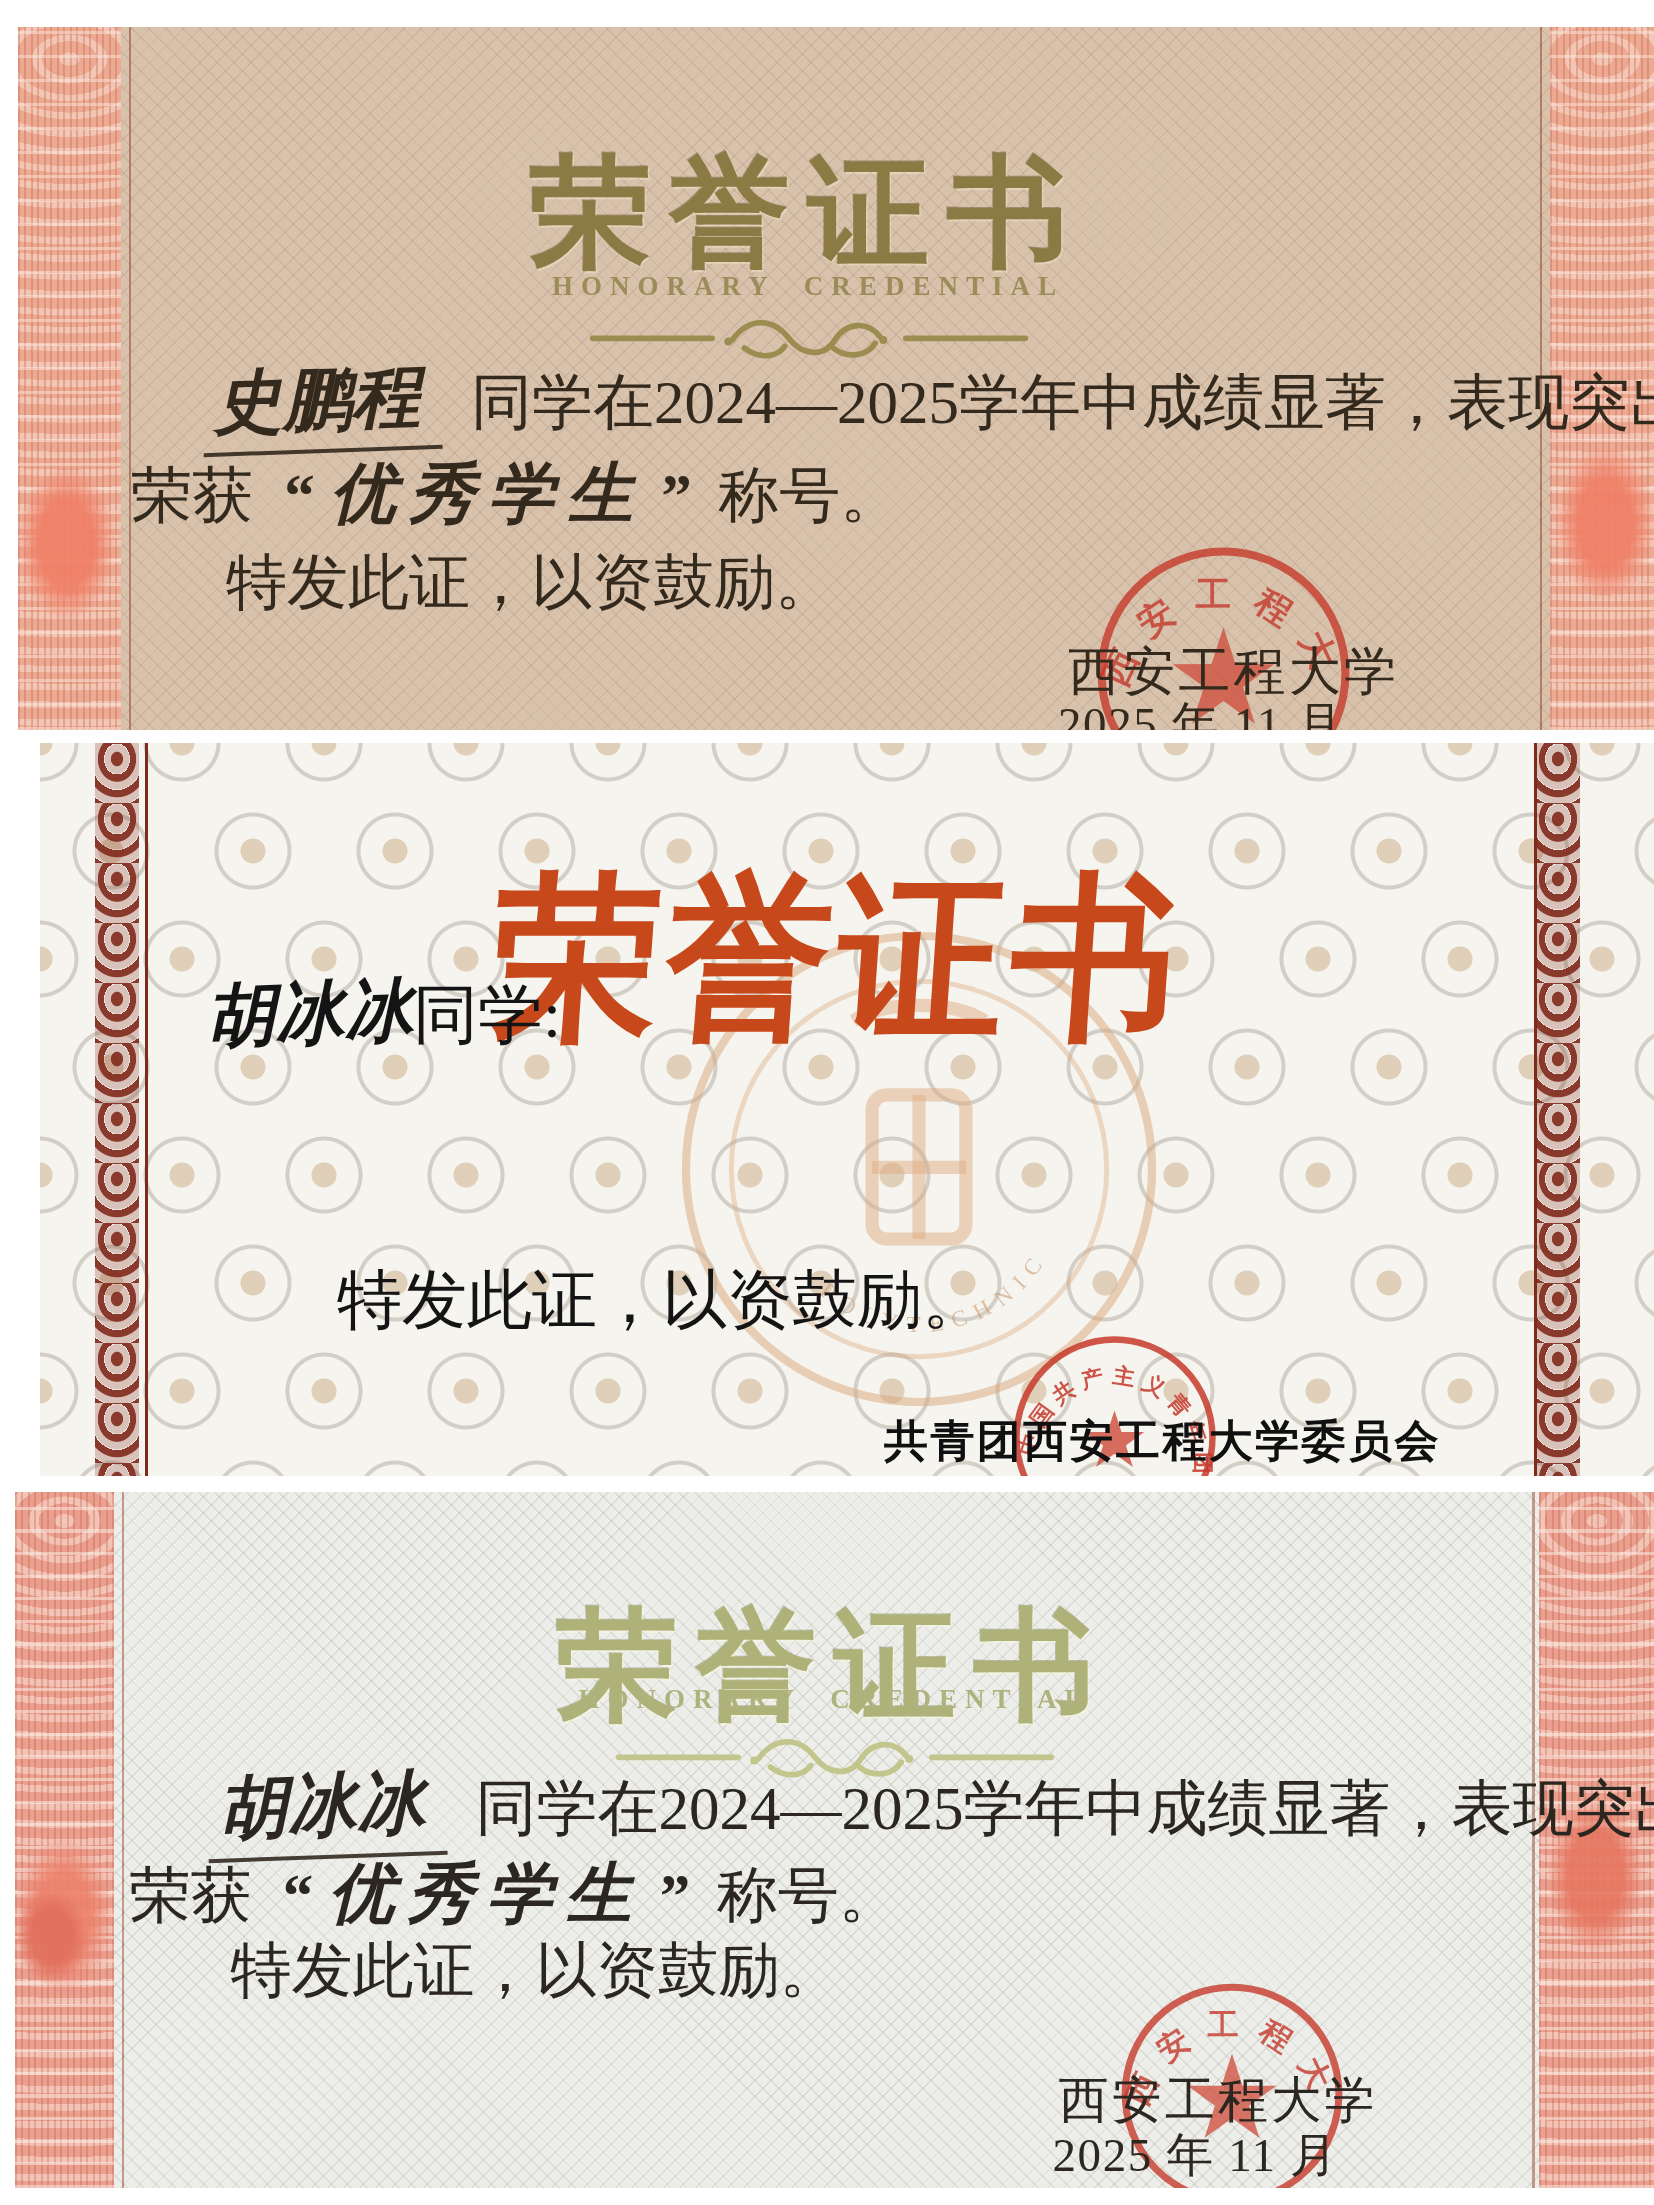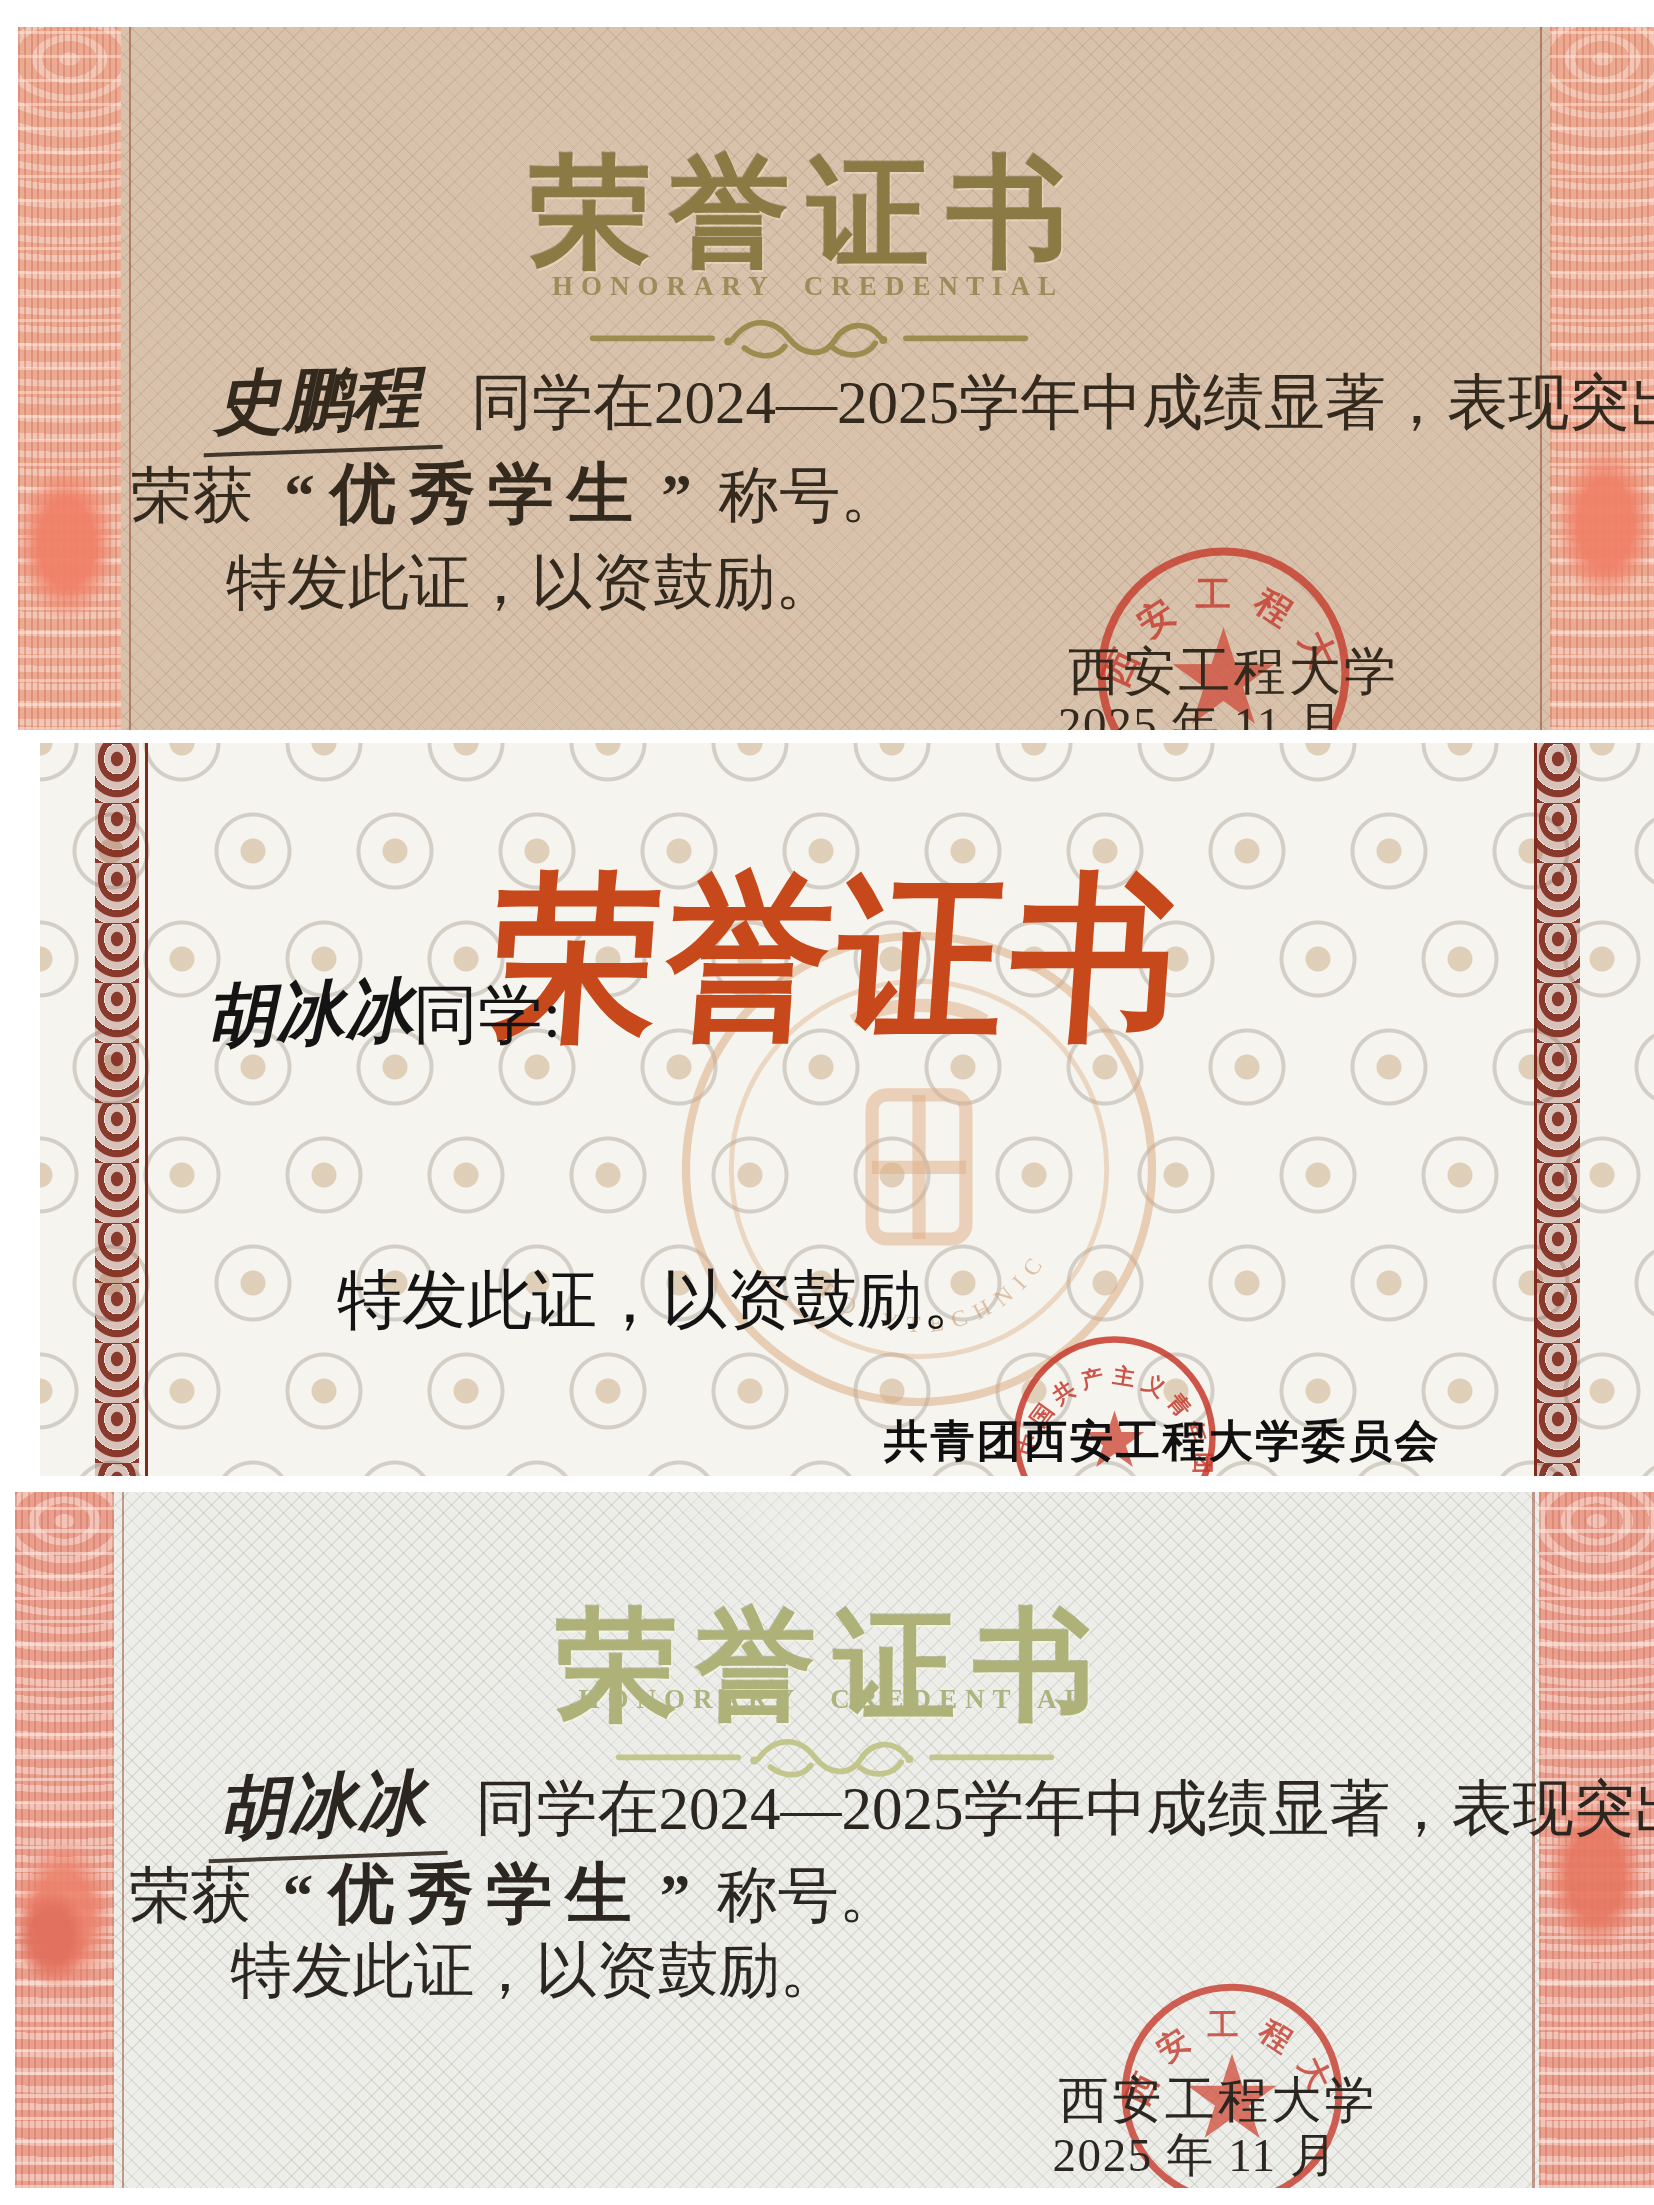--- a/index.html
+++ b/index.html
@@ -41,21 +41,21 @@
     position:absolute;left:0;right:0;text-align:center;
     font-weight:bold;letter-spacing:8px;word-spacing:14.5px;
   }
   .flourish-wrap{position:absolute;left:50%;transform:translateX(-50%);}
   .body-line{position:absolute;margin:0;white-space:nowrap;}
   .name-script{
     display:inline-block;font-style:italic;font-weight:bold;
     transform:rotate(-2deg);
   }
   .underlined{border-bottom:4px solid rgba(40,30,20,.85);padding:0 21px 3.2px 11.3px;}
-  .award-script{font-weight:bold;letter-spacing:13px;}
+  .award-script{font-style:italic;font-weight:bold;letter-spacing:13px;}
   .q{font-weight:bold;}
   .issuer,.cdate{position:absolute;margin:0;white-space:nowrap;z-index:3;}
   .seal{position:absolute;z-index:2;}
 
   #cert1 .body-line, #cert1 .issuer, #cert1 .cdate{color:#33291d;}
   #cert1 .gold-sub{color:#9d8c5a;font-size:27px;}
   #cert1 .gold-title{font-size:121px;}
 
   
   #cert2{

